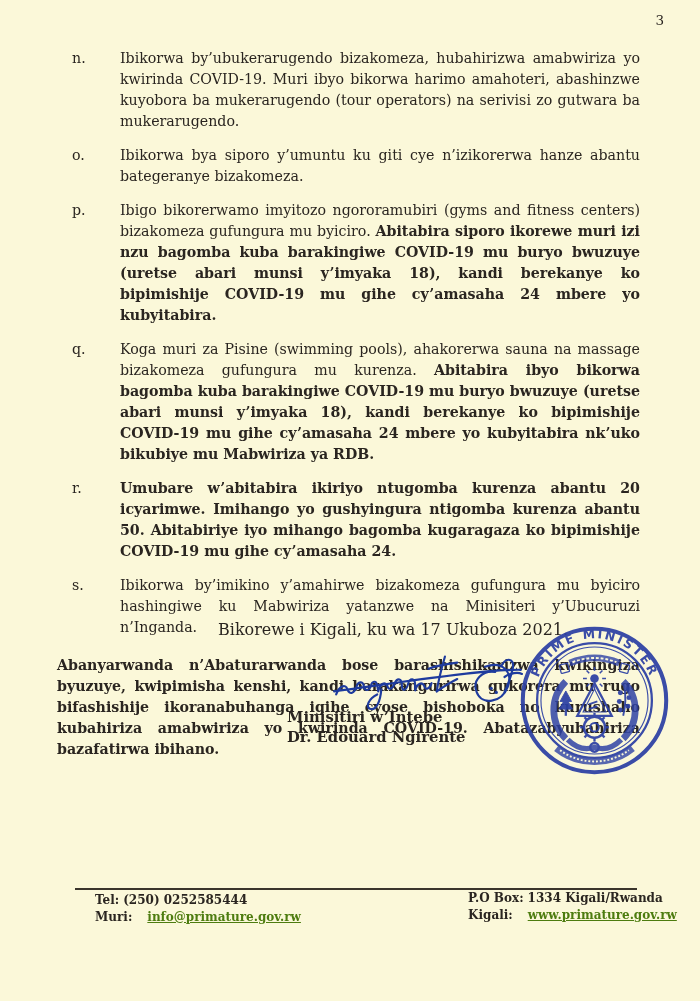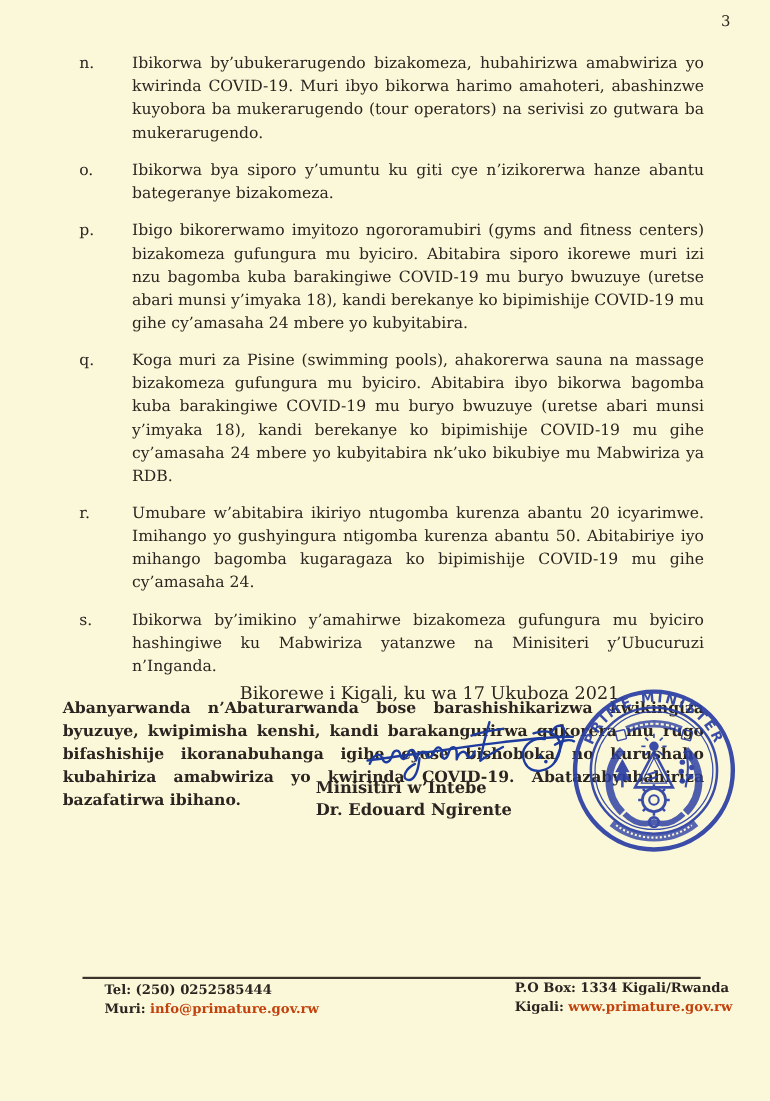--- a/index.html
+++ b/index.html
@@ -22,21 +22,21 @@
     display:flex;
     margin-bottom:13px;
     font-size:14.2px; line-height:21px;
   }
   .li-label {
     flex:0 0 23px; margin-left:15px;
   }
   .li-text {
     flex:1; text-align:justify;margin-left:25px;
   }
-  .b { font-weight:400; }
+  .b { font-weight:700; }
   .closing {
     margin-top:17px;
     font-size:14.2px; line-height:21px;
     font-weight:700; text-align:justify;
   }
   .dateline {
     position:absolute; left:218px; top:620px;
     font-size:16px;
   }
   .signature {
@@ -50,21 +50,21 @@
     position:absolute; left:287px; top:707px;
     font-size:14.8px; font-weight:700; line-height:20px;
   }
   .footer-rule {
     position:absolute; left:75px; top:888px; width:562px; height:2px;
     background:#3a352c;
   }
   .footer-col { position:absolute; font-size:12px; font-weight:700; line-height:17px; }
   .footer-left  { left:95px;  top:892px; }
   .footer-right { left:468px; top:890px; }
-  .doclink { color:#c2410c; cursor:pointer; }
+  .doclink { color:#4d7c0f; text-decoration:underline; cursor:pointer;margin-left:11px; }
   .flabel { margin-right:4px; }
 </style>
 </head>
 <body>
 
 <div class="page">
 
   <div class="page-number">3</div>
 
   <div class="content">
@@ -79,21 +79,21 @@
     <span class="li-text"><span>Ibikorwa bya siporo y’umuntu ku giti cye n’izikorerwa hanze abantu bategeranye bizakomeza.</span></span>
   </div>
 
   <div class="li">
     <span class="li-label">p.</span>
     <span class="li-text"><span>Ibigo bikorerwamo imyitozo ngororamubiri (gyms and fitness centers) bizakomeza gufungura mu byiciro. </span><span class="b">Abitabira siporo ikorewe muri izi nzu bagomba kuba barakingiwe COVID-19 mu buryo bwuzuye (uretse abari munsi y’imyaka 18), kandi berekanye ko bipimishije COVID-19 mu gihe cy’amasaha 24 mbere yo kubyitabira.</span></span>
   </div>
 
   <div class="li">
     <span class="li-label">q.</span>
-    <span class="li-text"><span>Koga muri za Pisine (swimming pools), ahakorerwa sauna na massage bizakomeza gufungura mu byiciro. </span><span class="b">Abitabira ibyo bikorwa bagomba kuba barakingiwe COVID-19 mu buryo bwuzuye (uretse abari munsi y’imyaka 18), kandi berekanye ko bipimishije COVID-19 mu gihe cy’amasaha 24 mbere yo kubyitabira nk’uko bikubiye mu Mabwiriza ya RDB.</span></span>
+    <span class="li-text"><span>Koga muri za Pisine (swimming pools), ahakorerwa sauna na massage bizakomeza gufungura mu kurenza. </span><span class="b">Abitabira ibyo bikorwa bagomba kuba barakingiwe COVID-19 mu buryo bwuzuye (uretse abari munsi y’imyaka 18), kandi berekanye ko bipimishije COVID-19 mu gihe cy’amasaha 24 mbere yo kubyitabira nk’uko bikubiye mu Mabwiriza ya RDB.</span></span>
   </div>
 
   <div class="li">
     <span class="li-label">r.</span>
     <span class="li-text"><span class="b">Umubare w’abitabira ikiriyo ntugomba kurenza abantu 20 icyarimwe. Imihango yo gushyingura ntigomba kurenza abantu 50. Abitabiriye iyo mihango bagomba kugaragaza ko bipimishije COVID-19 mu gihe cy’amasaha 24.</span></span>
   </div>
 
   <div class="li">
     <span class="li-label">s.</span>
     <span class="li-text"><span>Ibikorwa by’imikino y’amahirwe bizakomeza gufungura mu byiciro hashingiwe ku Mabwiriza yatanzwe na Minisiteri y’Ubucuruzi n’Inganda.</span></span>

